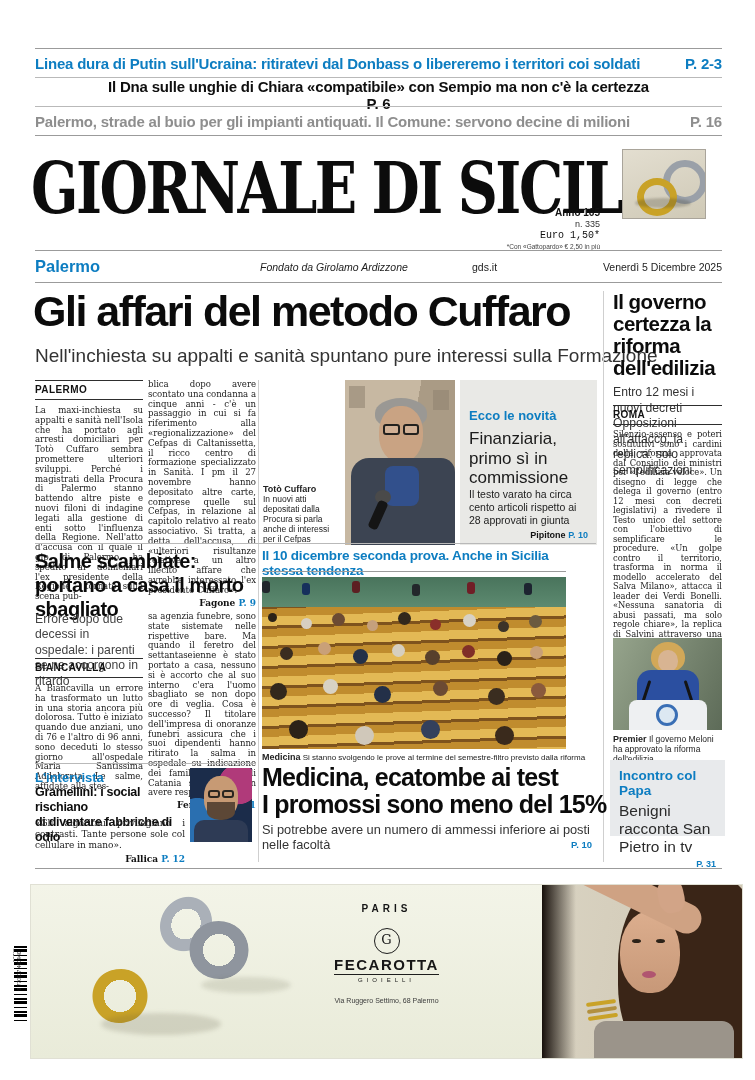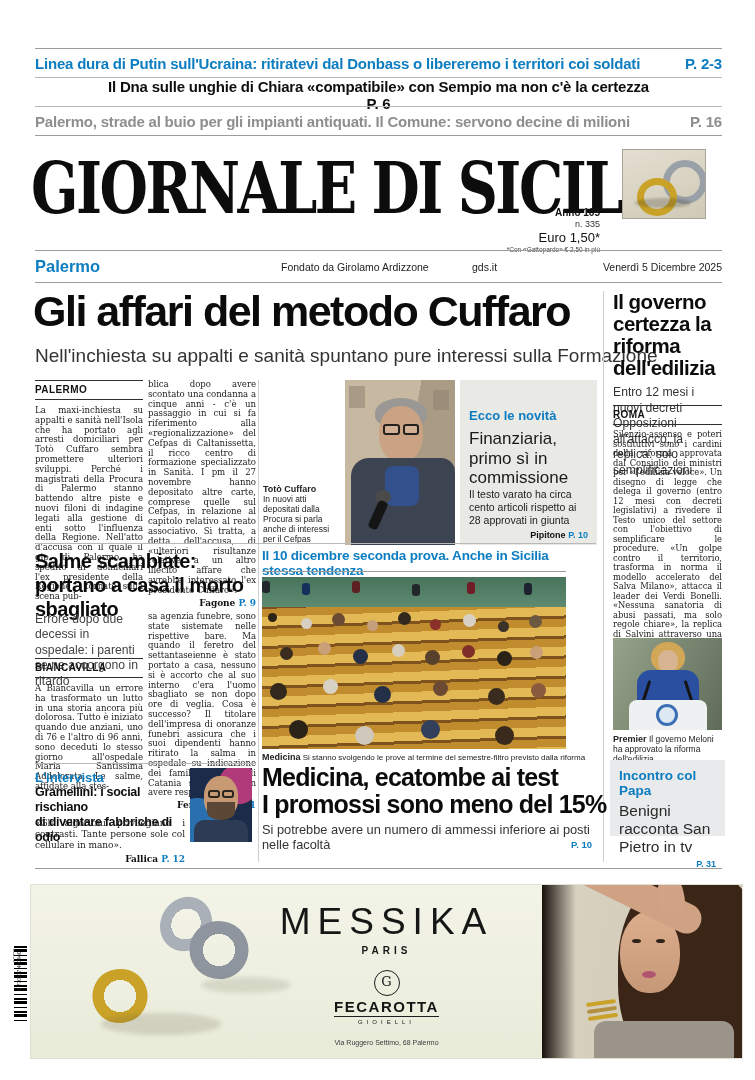--- a/index.html
+++ b/index.html
@@ -13,30 +13,30 @@
   
   .brief{position:absolute;left:35px;width:687px;height:28px;display:flex;align-items:center;
          justify-content:space-between;font-weight:bold;font-size:15px;letter-spacing:-0.2px;}
   .brief .pgref{font-weight:bold;font-size:15px;}
   
   .mast{position:absolute;left:31px;top:146px;font-family:"DejaVu Serif",serif;font-weight:bold;
         font-size:67px;letter-spacing:-3px;color:#0c0c0c;transform:scale(.83,1.06);transform-origin:left top;white-space:nowrap;}
   .annoblock{position:absolute;right:155px;top:207px;text-align:right;line-height:1.2;}
   .annoblock .a1{font-weight:bold;font-size:10px;}
   .annoblock .a2{font-size:9px;color:#333;}
-  .annoblock .a3{font-size:13px;color:#111;}
+  .annoblock .a3{font-size:10px;color:#111;font-family:Liberation Mono, monospace;}
   .annoblock .a4{font-size:6.5px;color:#444;margin-top:1px;}
   .miniimg{position:absolute;left:622px;top:149px;width:82px;height:68px;border:1px solid #a9a49a;
            background:linear-gradient(160deg,#e3ded0,#cfc9b6);overflow:hidden;}
   .ring{position:absolute;border-radius:50%;}
   
   .dateline{position:absolute;left:35px;top:250px;width:687px;height:31px;border-top:1px solid #9b9b9b;
             border-bottom:1px solid #9b9b9b;display:flex;align-items:center;}
   .dl-ed{font-weight:bold;font-size:16.5px;}
-  .dl-f{position:absolute;left:246px;font-size:10.5px;color:#222;}
+  .dl-f{position:absolute;left:225px;font-size:10.5px;color:#222;font-style:italic;}
   .dl-w{position:absolute;left:437px;font-size:10.5px;color:#222;}
   .dl-d{position:absolute;right:0;font-size:10.5px;color:#222;}
   
   .h1{position:absolute;left:33px;top:287px;font-size:43px;font-weight:800;letter-spacing:-1.5px;color:#0b0b0b;}
   .stand1{position:absolute;left:35px;top:345px;font-size:19px;color:#333;}
   .kick{border-top:1px solid #2e2e2e;border-bottom:1px solid #2e2e2e;padding:3px 0 4px;
         font-weight:bold;font-size:10px;letter-spacing:.4px;color:#111;}
   .serif{font-family:"DejaVu Serif",serif;font-size:8.6px;line-height:9.8px;text-align:justify;
          color:#1c1c1c;letter-spacing:-0.05px;}
   .byline{font-weight:bold;font-size:9px;color:#111;text-align:right;margin-top:3px;}
@@ -317,21 +317,20 @@
 
   <div class="ad">
 
     <div class="ring2" style="left:128px;top:12px;width:54px;height:54px;background:radial-gradient(circle,transparent 0 15px,#aab0b8 15px 26px,transparent 27px);transform:rotate(-14deg) skewX(-6deg);"></div>
     <div class="ring2" style="left:158px;top:36px;width:60px;height:58px;background:radial-gradient(circle,transparent 0 16px,#8f959e 16px 29px,transparent 30px);transform:rotate(10deg);"></div>
     <div class="ring2" style="left:58px;top:84px;width:62px;height:54px;background:radial-gradient(circle,transparent 0 16px,#c9a227 16px 27px,transparent 28px);transform:rotate(-8deg);"></div>
     <div class="ring2" style="left:70px;top:128px;width:120px;height:22px;background:rgba(90,85,60,.18);filter:blur(2px);border-radius:50%;"></div>
     <div class="ring2" style="left:170px;top:92px;width:90px;height:16px;background:rgba(90,85,60,.15);filter:blur(2px);border-radius:50%;"></div>
 
     <div class="ad-center">
-      <div class="ad-brand">MESSIKA</div>
       <div class="ad-sub">PARIS</div>
       <div class="ad-mono">G</div>
       <div><span class="ad-ret">FECAROTTA</span></div>
       <div class="ad-ret2">GIOIELLI</div>
       <div class="ad-addr">Via Ruggero Settimo, 68 Palermo</div>
     </div>
 
     <div class="model">
       <div class="mo-sh"></div>
       <div class="mo-hair"></div>

